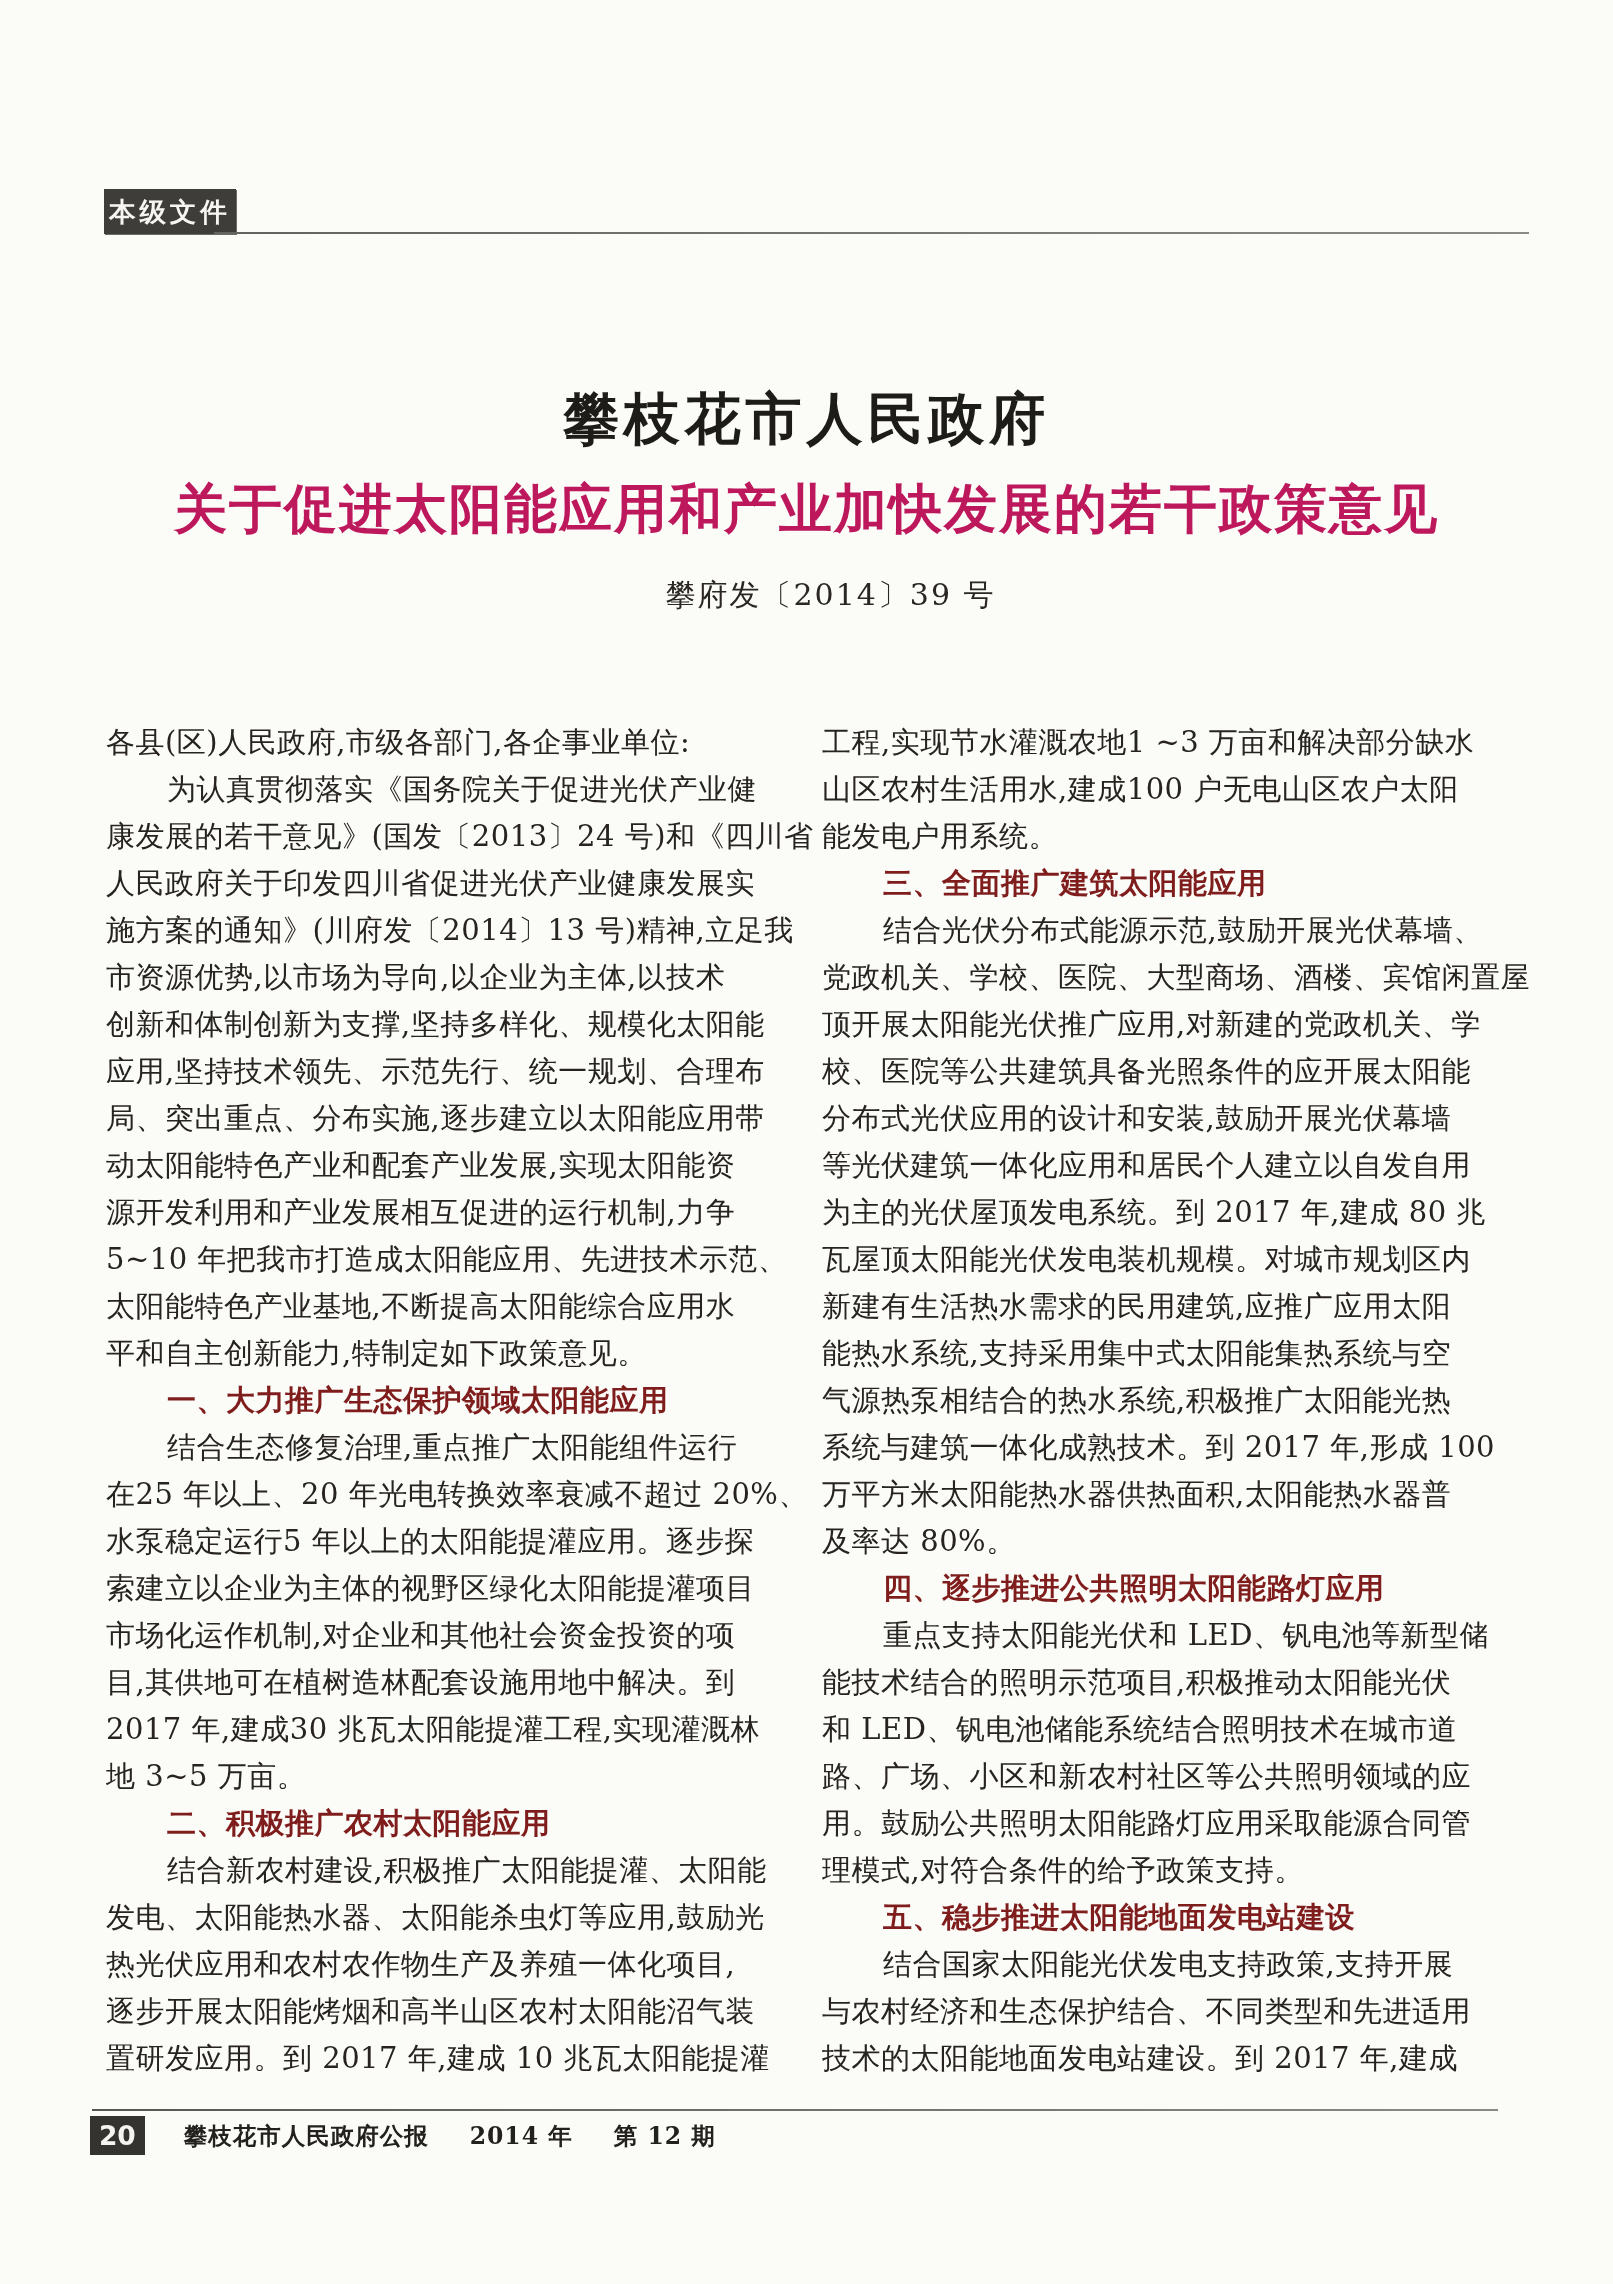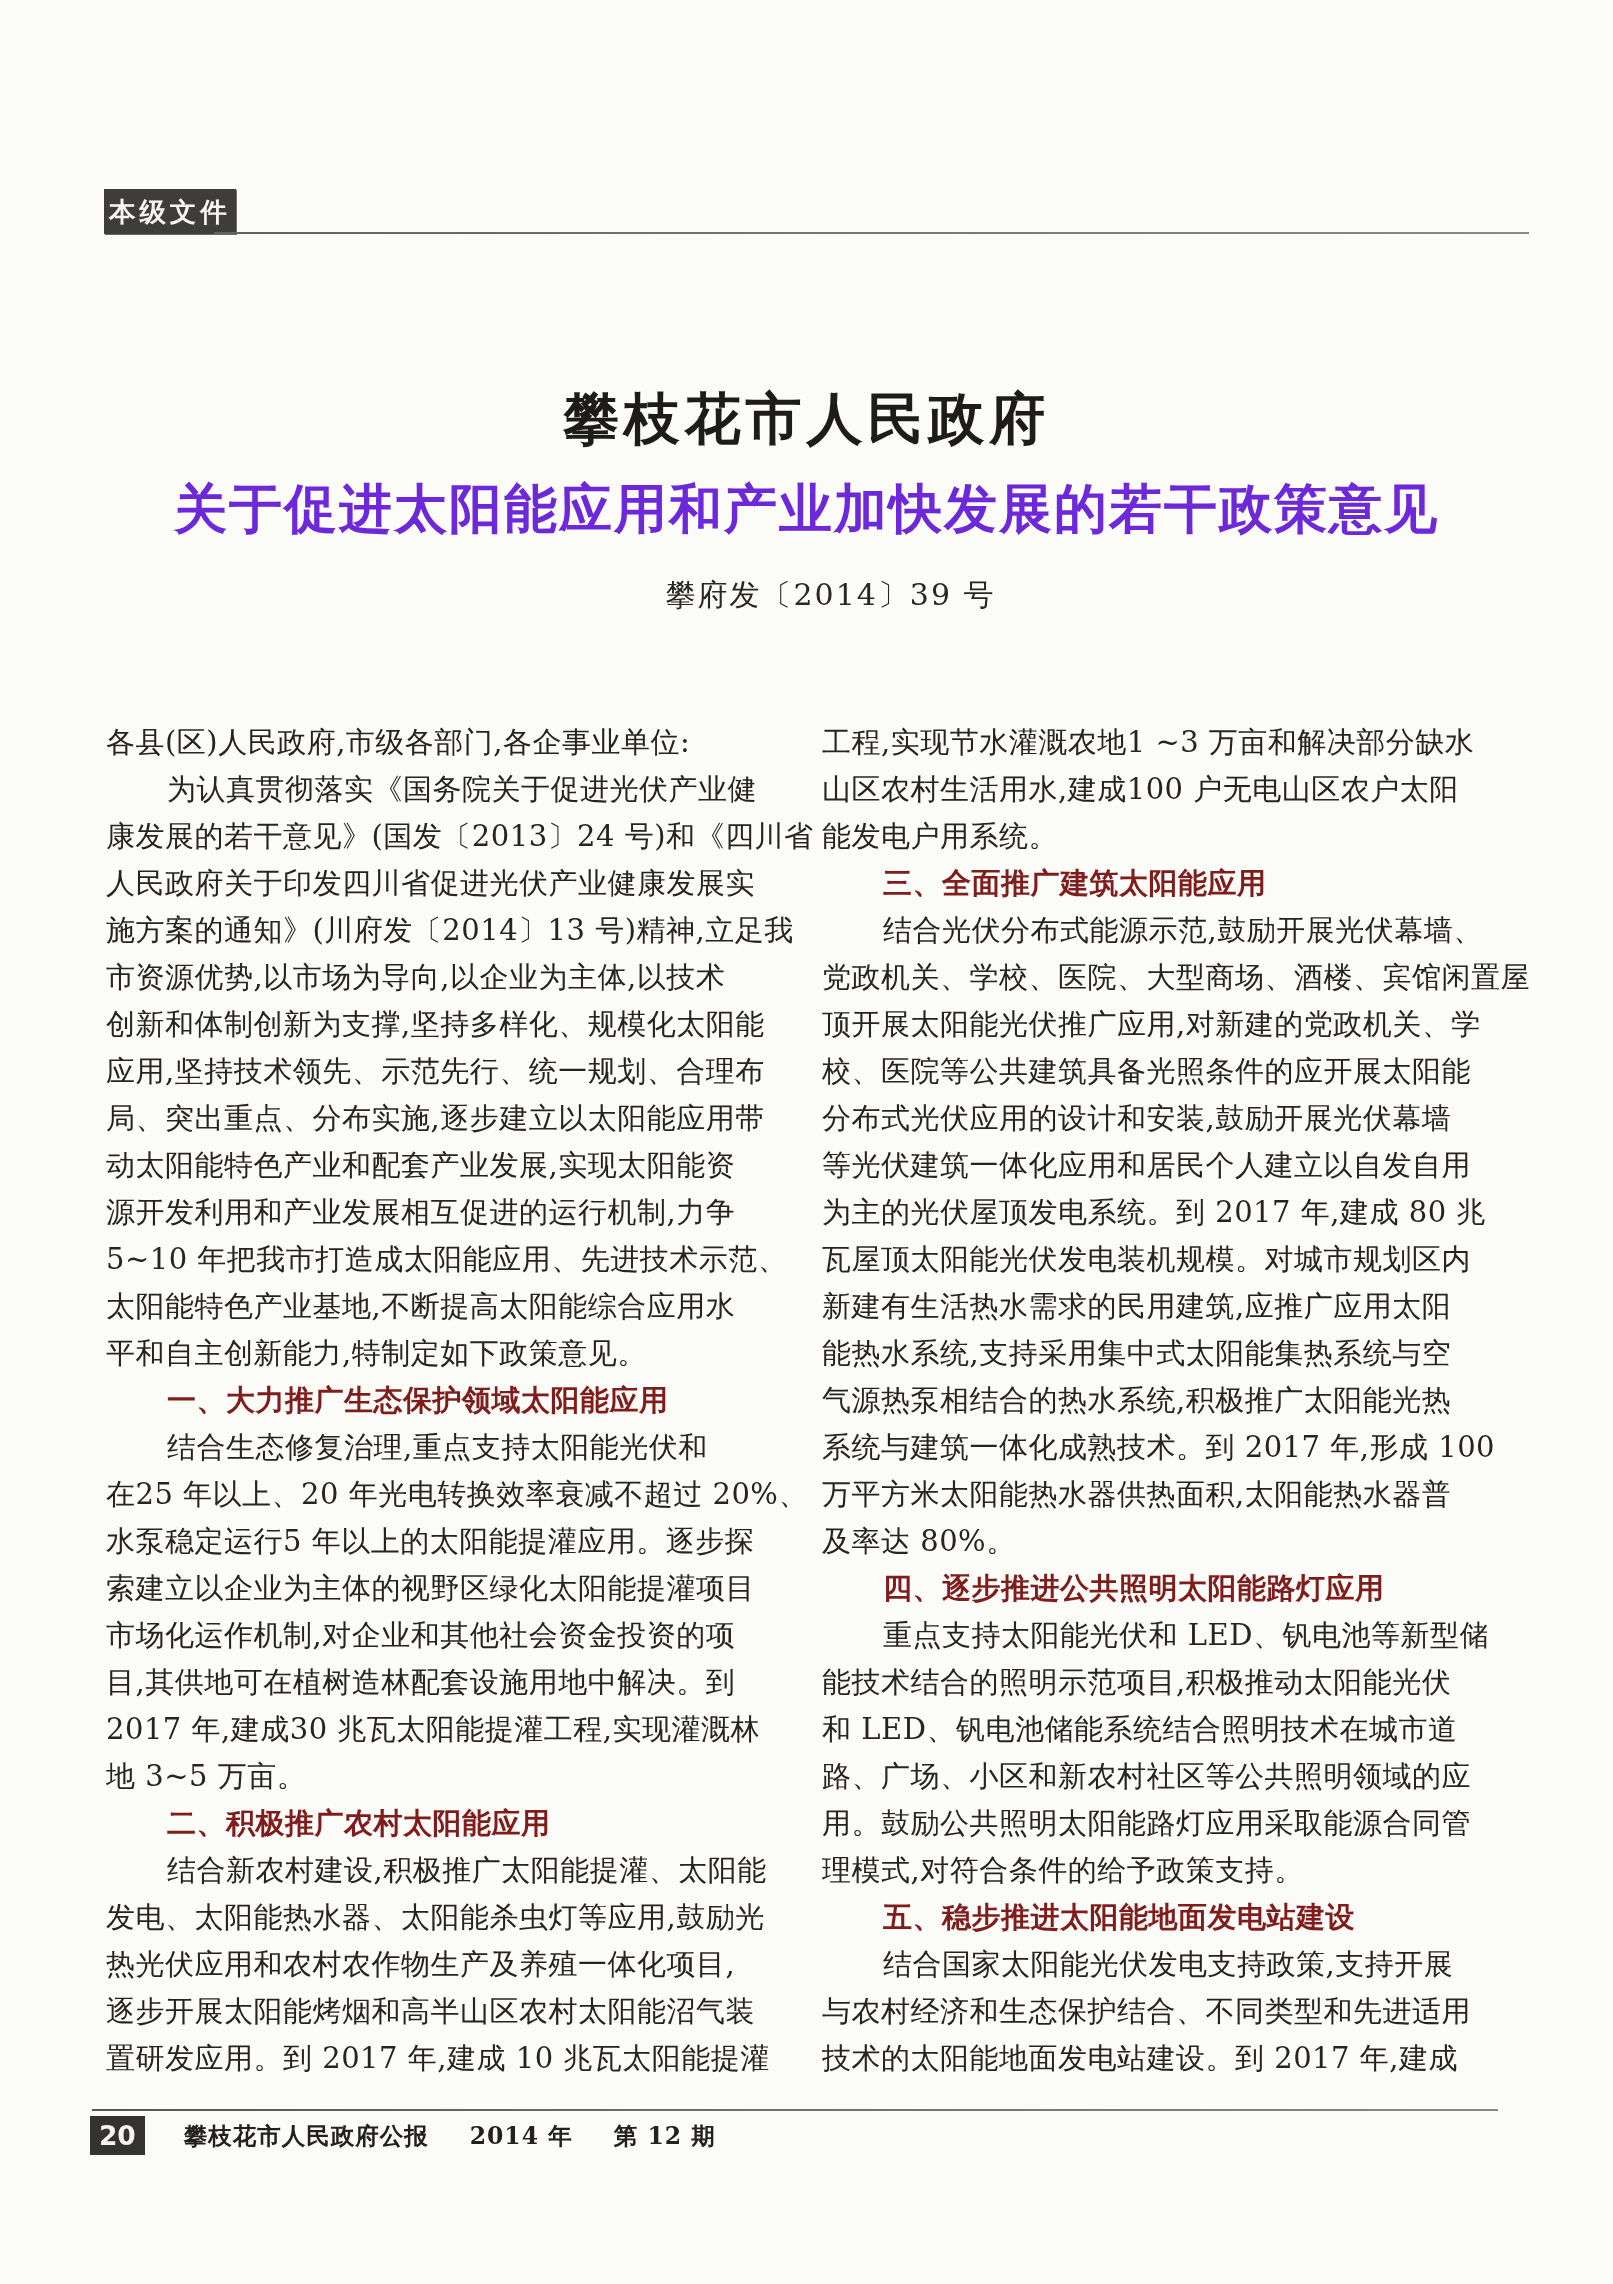--- a/index.html
+++ b/index.html
@@ -29,21 +29,21 @@
     width:1315px; height:2px;
     background:linear-gradient(to right,#63625e,#8b8a85);
   }
 
   
   .title-block { position:absolute; top:382px; left:0; width:100%; text-align:center; }
   .title-line1 {
     margin:0; font-size:56px; font-weight:bold; letter-spacing:4.9px; color:#1e1c19;
   }
   .title-line2 {
-    margin:15.7px 0 0 0; font-size:53px; font-weight:bold; letter-spacing:2px; color:#6d28d9;
+    margin:15.7px 0 0 0; font-size:53px; font-weight:bold; letter-spacing:2px; color:#be185d;
   }
   .doc-number {
     margin-top:29px; font-size:30px; letter-spacing:2px; color:#2a2722;padding-left:48px;
   }
 
   
   .columns {
     position:absolute; top:719px; left:106px; width:1386px;
     display:flex; gap:47px;
   }
@@ -99,21 +99,21 @@
         <div class="line flush">市资源优势,以市场为导向,以企业为主体,以技术</div>
         <div class="line flush">创新和体制创新为支撑,坚持多样化、规模化太阳能</div>
         <div class="line flush">应用,坚持技术领先、示范先行、统一规划、合理布</div>
         <div class="line flush">局、突出重点、分布实施,逐步建立以太阳能应用带</div>
         <div class="line flush">动太阳能特色产业和配套产业发展,实现太阳能资</div>
         <div class="line flush">源开发利用和产业发展相互促进的运行机制,力争</div>
         <div class="line flush">5~10 年把我市打造成太阳能应用、先进技术示范、</div>
         <div class="line flush">太阳能特色产业基地,不断提高太阳能综合应用水</div>
         <div class="line flush">平和自主创新能力,特制定如下政策意见。</div>
         <div class="line heading">一、大力推广生态保护领域太阳能应用</div>
-        <div class="line indent">结合生态修复治理,重点支持太阳能光伏和</div>
+        <div class="line indent">结合生态修复治理,重点推广太阳能组件运行</div>
         <div class="line flush">在25 年以上、20 年光电转换效率衰减不超过 20%、</div>
         <div class="line flush">水泵稳定运行5 年以上的太阳能提灌应用。逐步探</div>
         <div class="line flush">索建立以企业为主体的视野区绿化太阳能提灌项目</div>
         <div class="line flush">市场化运作机制,对企业和其他社会资金投资的项</div>
         <div class="line flush">目,其供地可在植树造林配套设施用地中解决。到</div>
         <div class="line flush">2017 年,建成30 兆瓦太阳能提灌工程,实现灌溉林</div>
         <div class="line flush">地 3~5 万亩。</div>
         <div class="line heading">二、积极推广农村太阳能应用</div>
         <div class="line indent">结合新农村建设,积极推广太阳能提灌、太阳能</div>
         <div class="line flush">发电、太阳能热水器、太阳能杀虫灯等应用,鼓励光</div>

